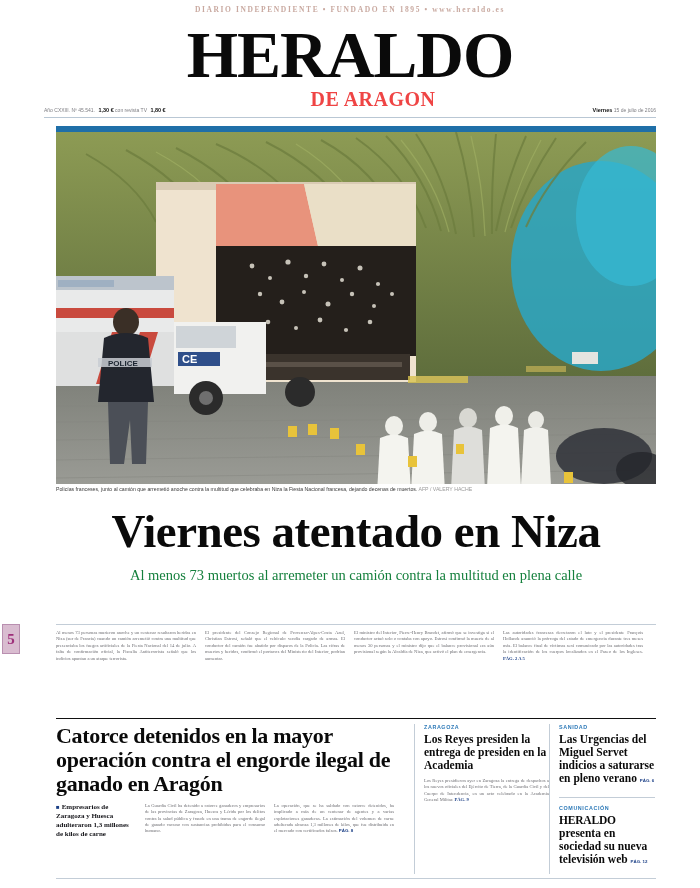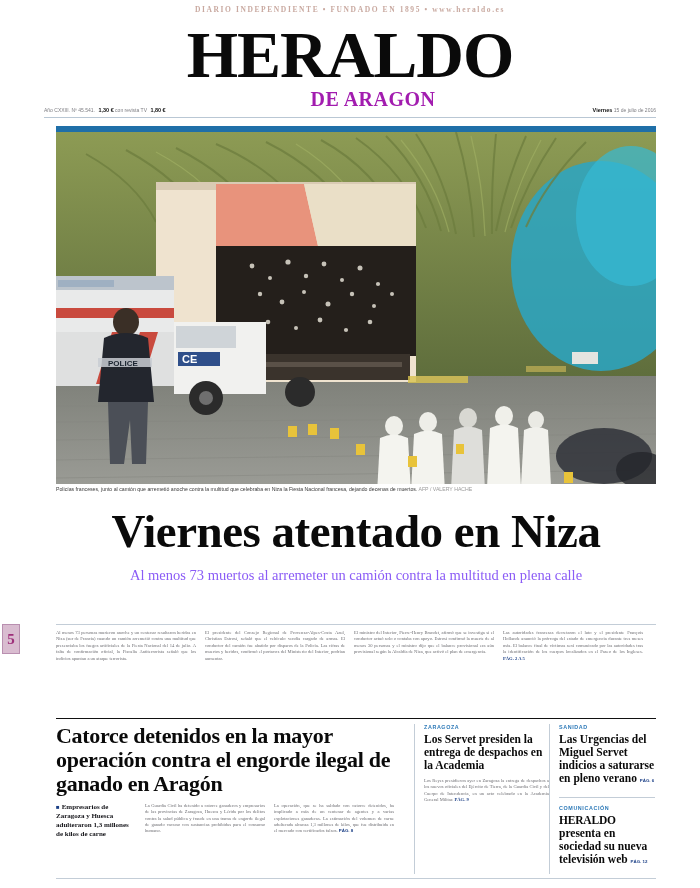--- a/index.html
+++ b/index.html
@@ -28,21 +28,21 @@
   }
   .masthead-title{
     font-family:"Liberation Serif", serif;
     font-size:66px;line-height:66px;font-weight:bold;
     letter-spacing:-1px;color:#0a0a0a;
     margin-top:4px;
   }
   .masthead-sub{
     font-family:"Liberation Serif", serif;
     font-size:20px;line-height:20px;font-weight:bold;
-    letter-spacing:0.5px;color:#a21caf;
+    letter-spacing:0.5px;color:#ef4444;
     margin-top:1px;margin-left:46px;
   }
 
   
   .inforow{
     position:absolute;left:44px;top:104px;width:612px;height:12px;
     display:flex;align-items:center;justify-content:space-between;
     font-family:"Liberation Sans", sans-serif;
     font-size:5px;color:#7d7d82;
   }
@@ -75,21 +75,21 @@
     text-align:center;
     font-family:"Liberation Serif", serif;
     font-weight:bold;font-size:47px;line-height:52px;
     letter-spacing:-0.5px;color:#0a0a0a;
   }
   .subheads{
     position:absolute;left:56px;top:566px;width:600px;text-align:center;
   }
   .subhead{
     font-family:"Liberation Serif", serif;
-    font-size:14.5px;line-height:19px;color:#8b5cf6;
+    font-size:14.5px;line-height:19px;color:#15803d;
   }
 
   
   .rule-lead{
     position:absolute;left:56px;top:624px;width:600px;height:1px;background:#c3cdd7;
   }
   .leadcols{
     position:absolute;left:56px;top:630px;width:600px;height:82px;
     display:flex;gap:9px;
   }
@@ -408,21 +408,21 @@
             <b class="page-ref">PÁG. 8</b>
           </div>
         </div>
       </div>
     </div>
 
     <div class="vrule"></div>
 
     <div class="low-mid">
       <div class="kicker">ZARAGOZA</div>
-      <div class="side-head">Los Servet presiden la entrega de despachos en la Academia</div>
+      <div class="side-head">Los Reyes presiden la entrega de presiden en la Academia</div>
       <div class="side-body">
         <span>Los Reyes presidieron ayer en Zaragoza la entrega de despachos a los nuevos oficiales del Ejército de Tierra, de la Guardia Civil y del Cuerpo de Intendencia, en un acto celebrado en la Academia General Militar.</span>
         <b>PÁG. 9</b>
       </div>
     </div>
 
     <div class="vrule"></div>
 
     <div class="low-right">
       <div>

